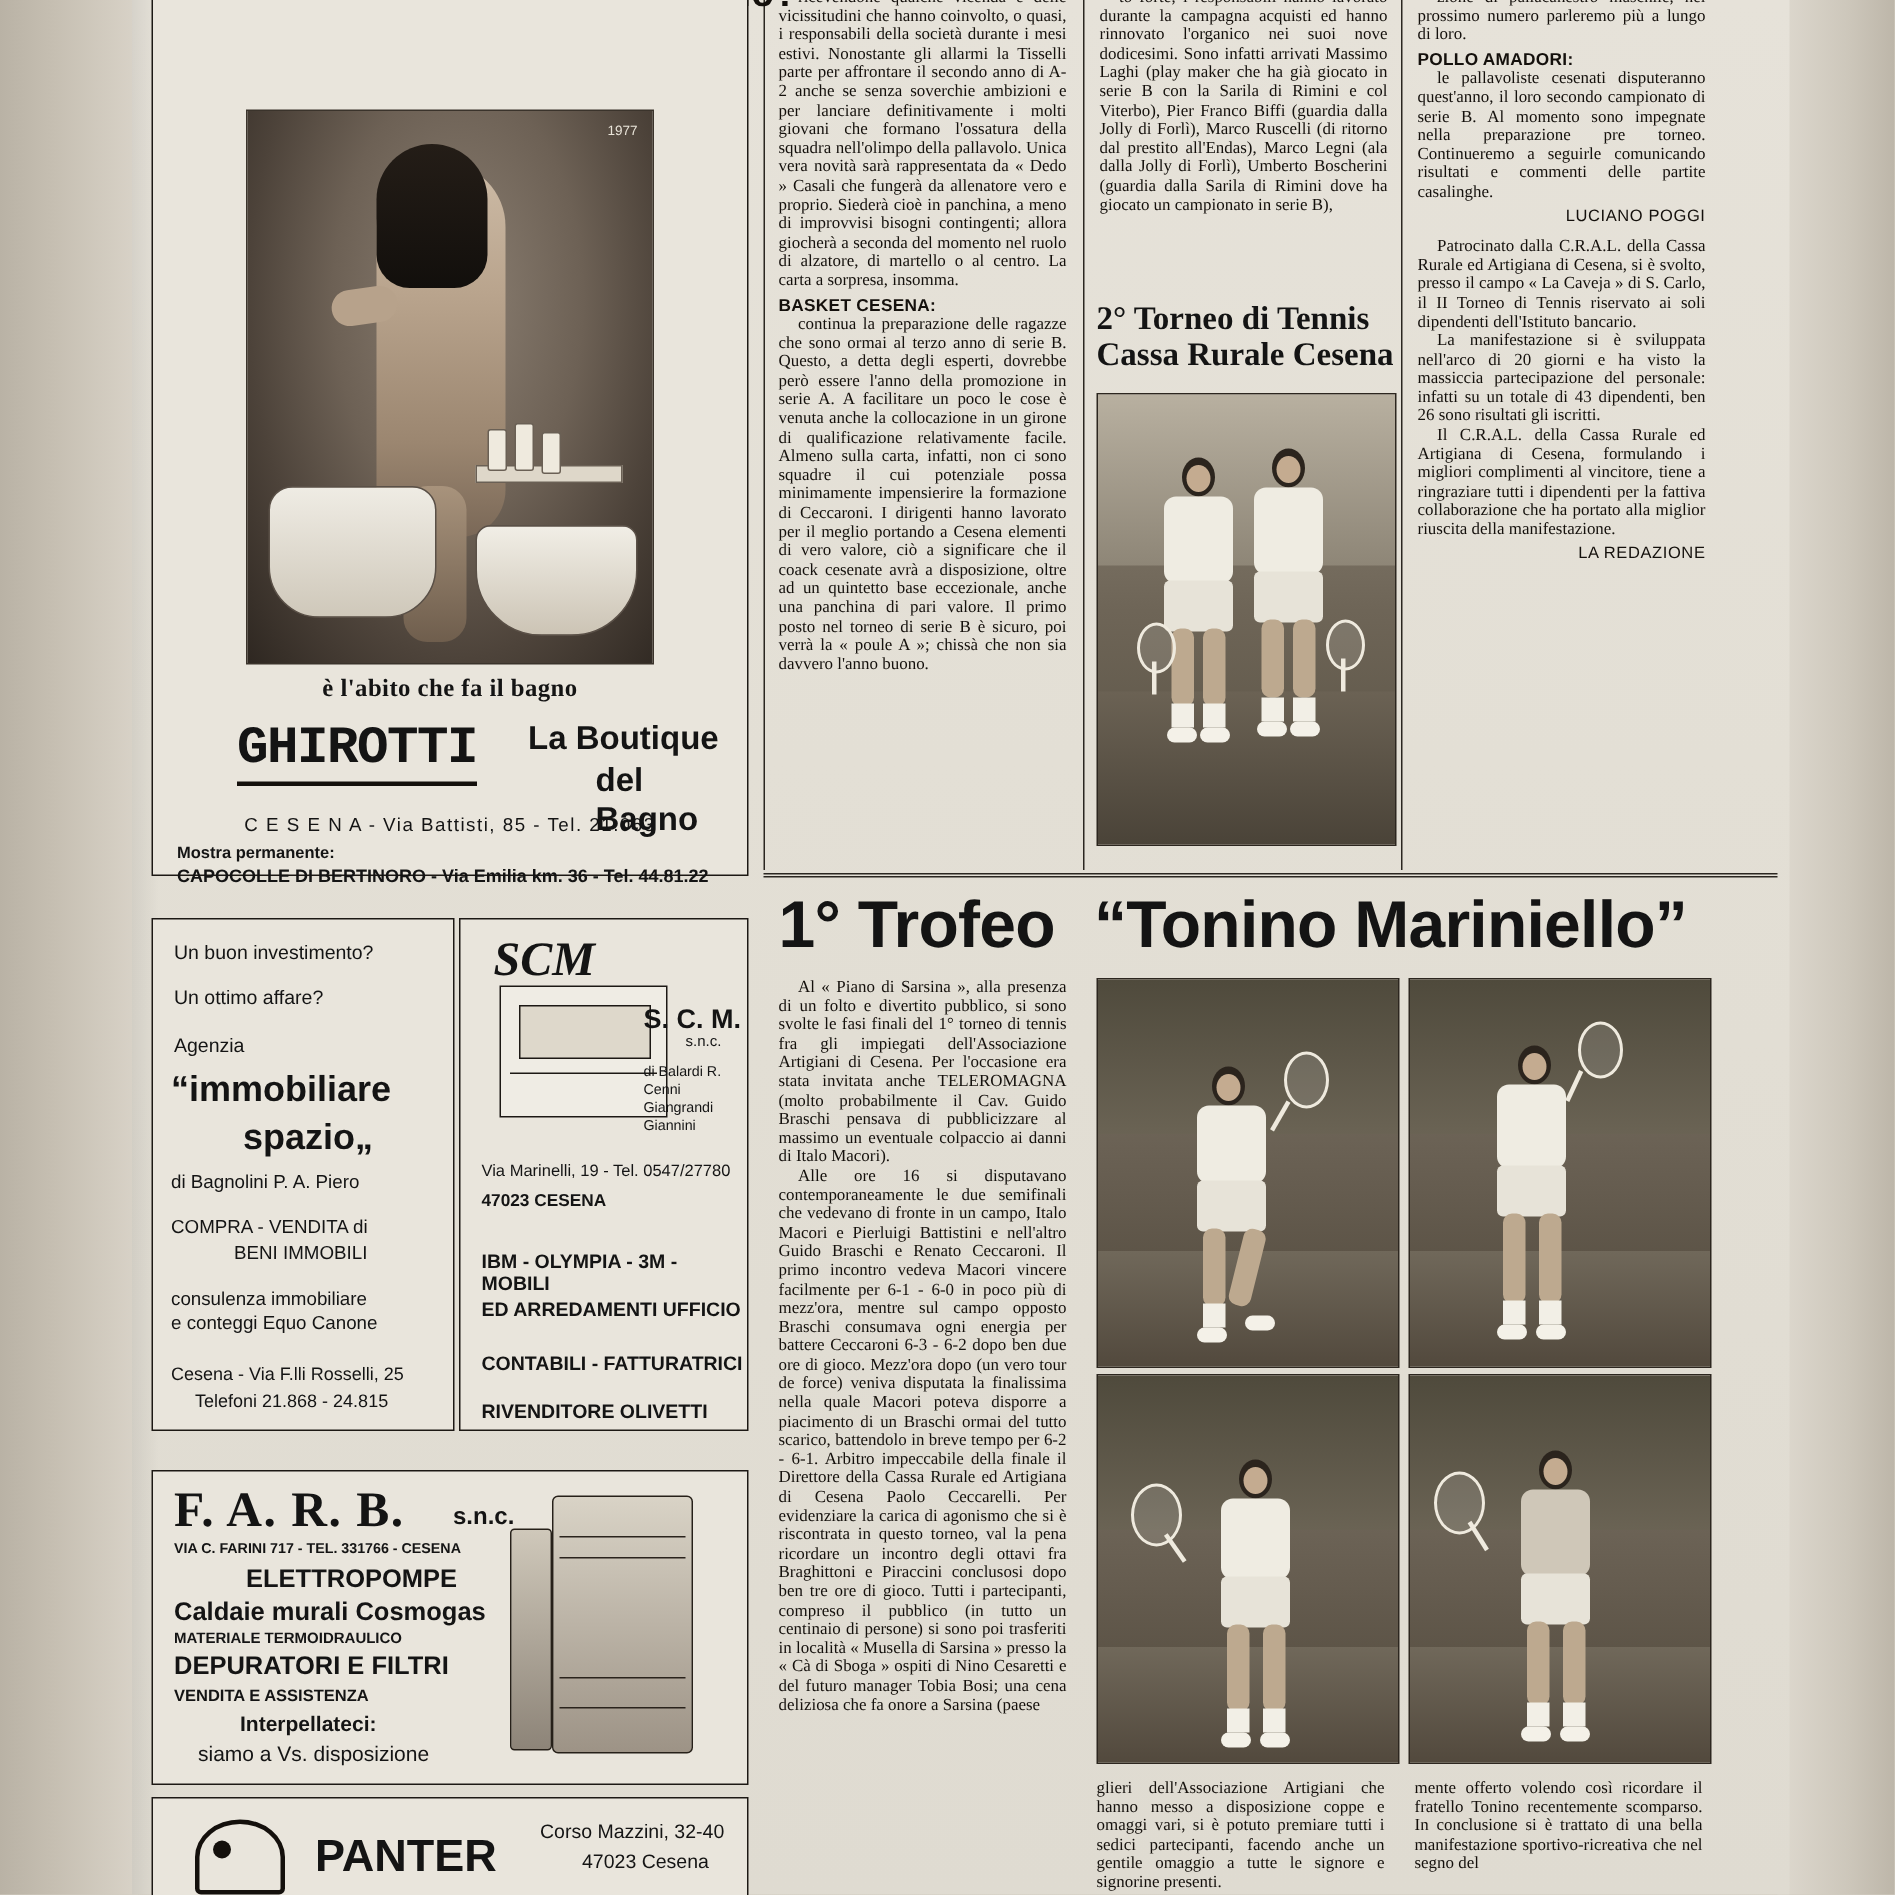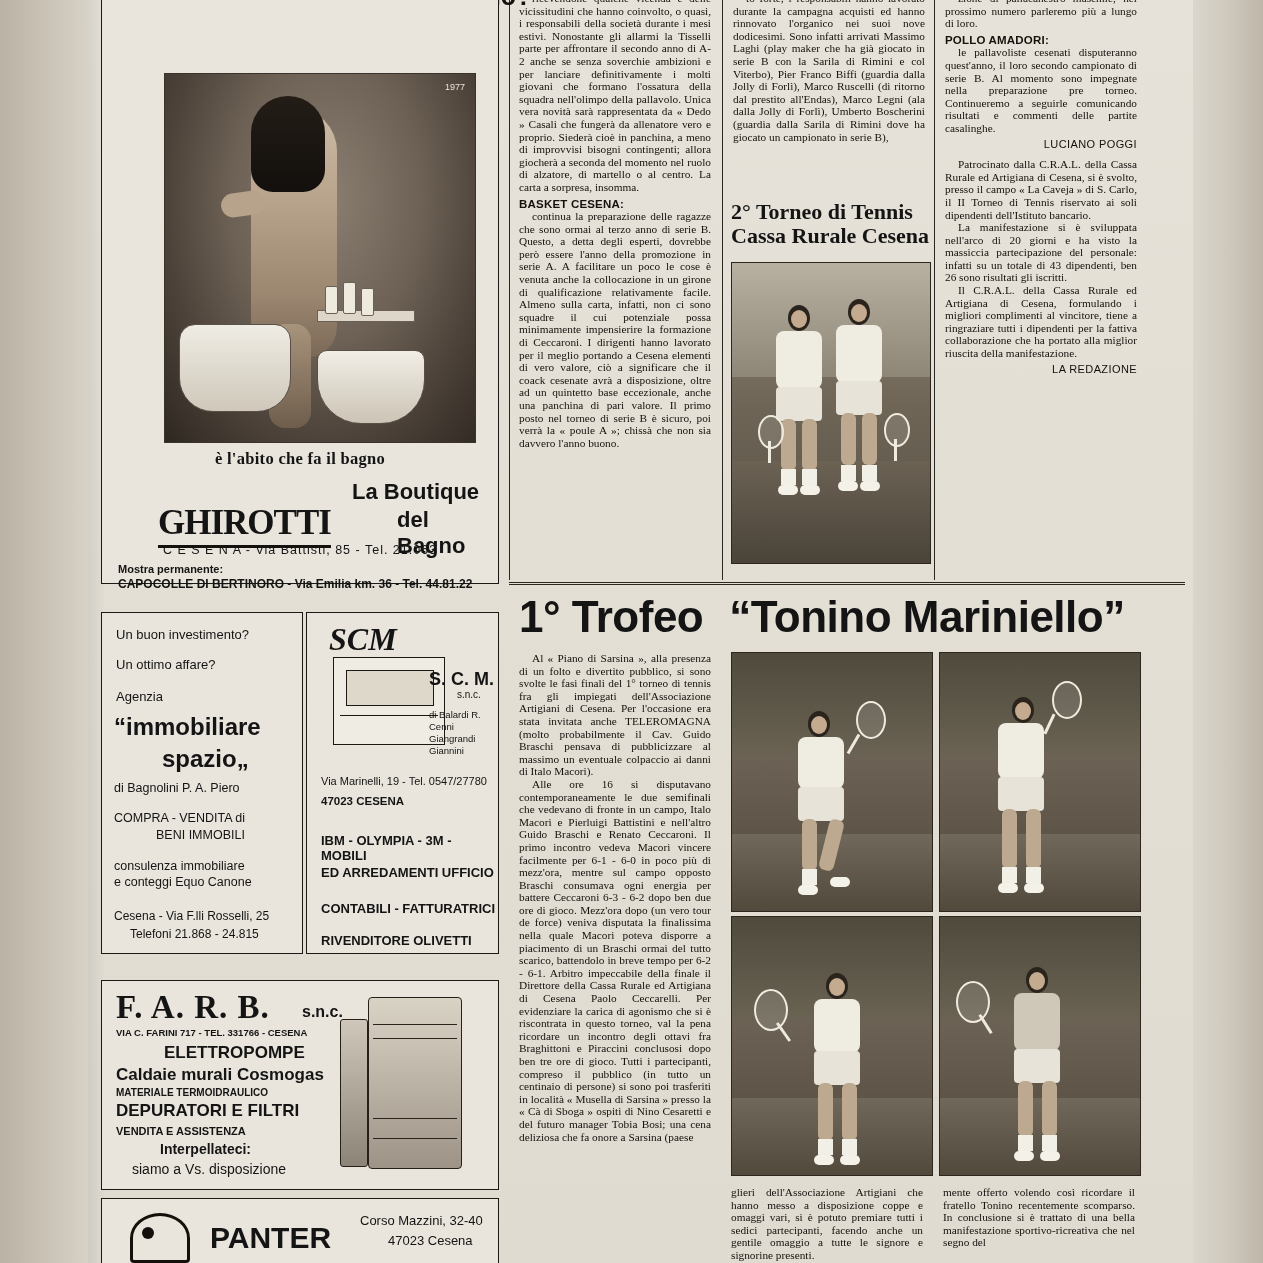--- a/index.html
+++ b/index.html
@@ -55,21 +55,20 @@
   .box{position:absolute;border:1.6px solid #1c1814;background:#e9e5dc;}
 
   
   #ad-ghirotti{left:101px;top:-10px;width:396px;height:592px;}
   .ghirotti-photo{
     position:absolute;left:62px;top:82px;width:270px;height:368px;
     background:
       radial-gradient(ellipse at 52% 34%, #8b7f72 0%, #6d6155 42%, #4d433a 70%, #2e2721 100%);
     border:1px solid #3a332b;
     overflow:hidden;
-    padding-left:40px;
   }
   .gh-body{
     position:absolute;left:86px;top:34px;width:86px;height:250px;
     background:linear-gradient(180deg,#cdbba6 0%,#b9a48d 35%,#9b8670 75%,#7a6857 100%);
     border-radius:44px 44px 32px 32px;
   }
   .gh-hair{
     position:absolute;left:86px;top:22px;width:74px;height:96px;
     background:linear-gradient(180deg,#241d17,#120f0c);
     border-radius:40px 40px 24px 24px;
@@ -96,21 +95,21 @@
     position:absolute;left:152px;top:236px;width:96px;height:10px;
     background:#ded7c9;border:1px solid #6a6055;
   }
   .gh-bottle{position:absolute;width:11px;height:26px;background:#efeade;border:1px solid #6a6055;border-radius:2px;}
   .gh-year{position:absolute;right:10px;top:8px;font-size:9px;font-family:"Liberation Sans",sans-serif;color:#e9e4d9;}
   .gh-caption{
     position:absolute;left:0;top:458px;width:100%;text-align:center;
     font-family:"Liberation Serif",serif;font-size:16.5px;font-weight:bold;letter-spacing:.3px;
   }
   .gh-logo{
-    position:absolute;left:56px;top:512px;font-family:Liberation Serif, serif;
+    position:absolute;left:56px;top:488px;font-family:Liberation Mono, monospace;
     font-weight:bold;font-size:35px;letter-spacing:-1px;
   }
   .gh-logo .bar{display:inline-block;border-bottom:3px solid #14100c;padding-bottom:2px;}
   .gh-bout{position:absolute;left:250px;top:488px;font-family:"Liberation Sans",sans-serif;font-weight:bold;font-size:22px;}
   .gh-bout2{position:absolute;left:295px;top:516px;font-family:"Liberation Sans",sans-serif;font-weight:bold;font-size:22px;}
   .gh-addr{position:absolute;left:0;top:552px;width:100%;text-align:center;font-family:"Liberation Sans",sans-serif;font-size:12.5px;letter-spacing:1px;}
   .gh-perm{position:absolute;left:16px;top:572px;font-family:"Liberation Sans",sans-serif;font-size:11px;font-weight:bold;}
   .gh-perm2{position:absolute;left:16px;top:586px;font-family:"Liberation Sans",sans-serif;font-size:12px;font-weight:bold;}
 
   

